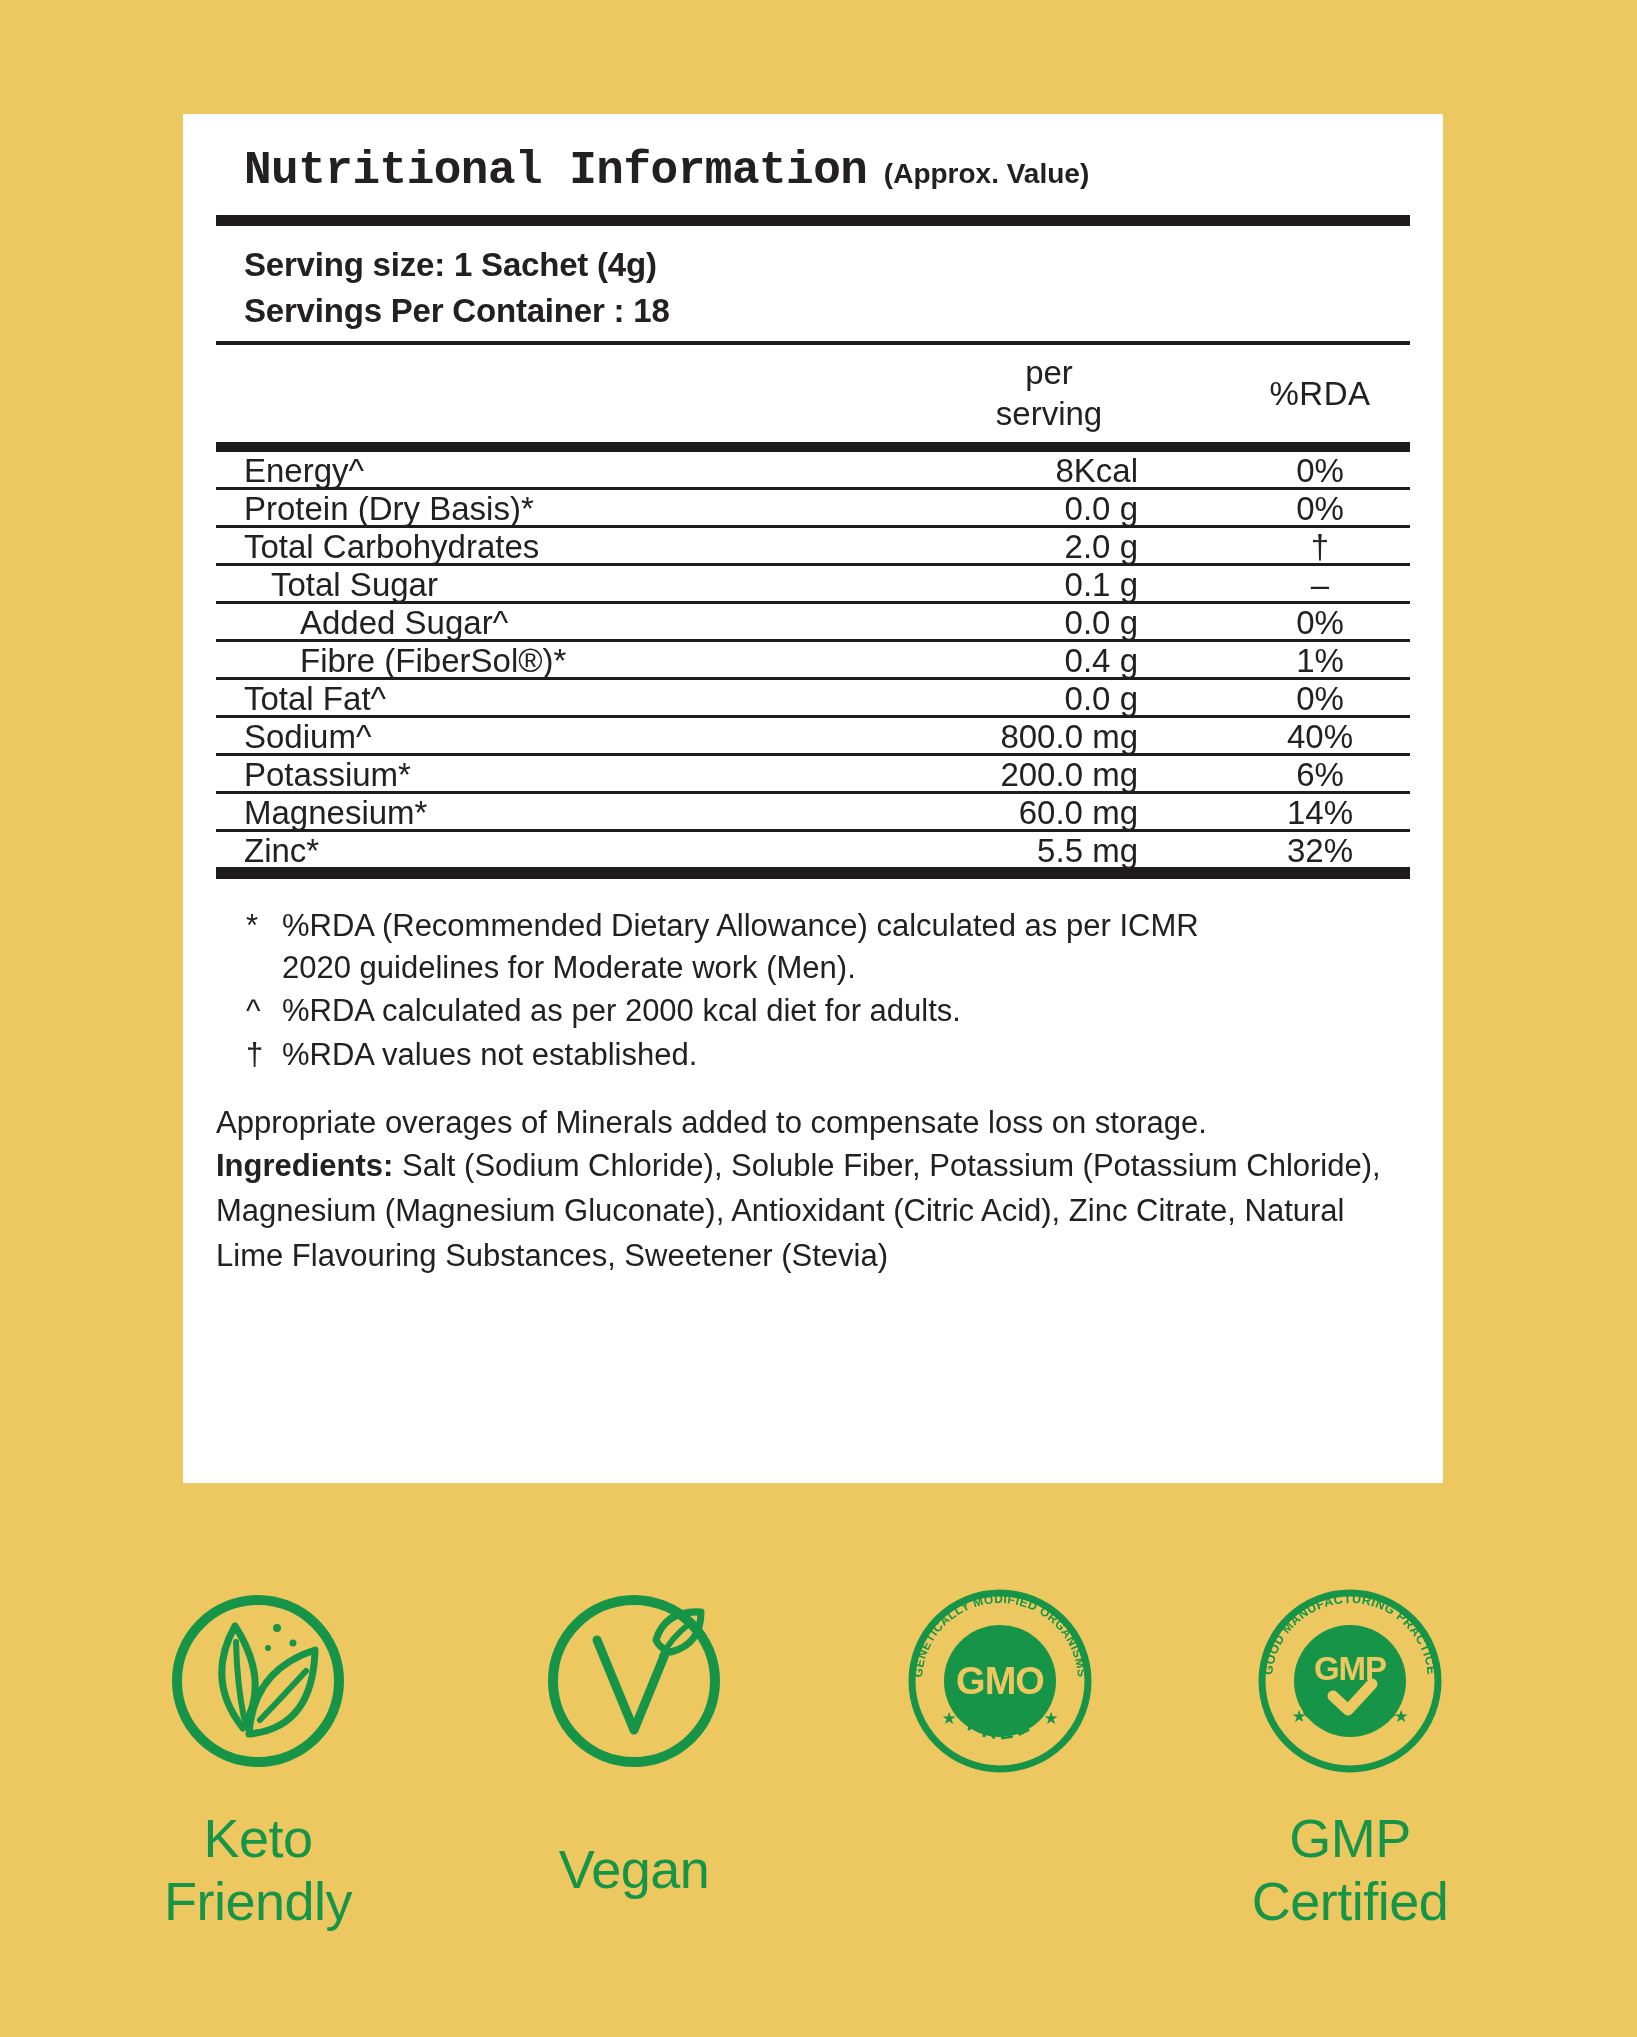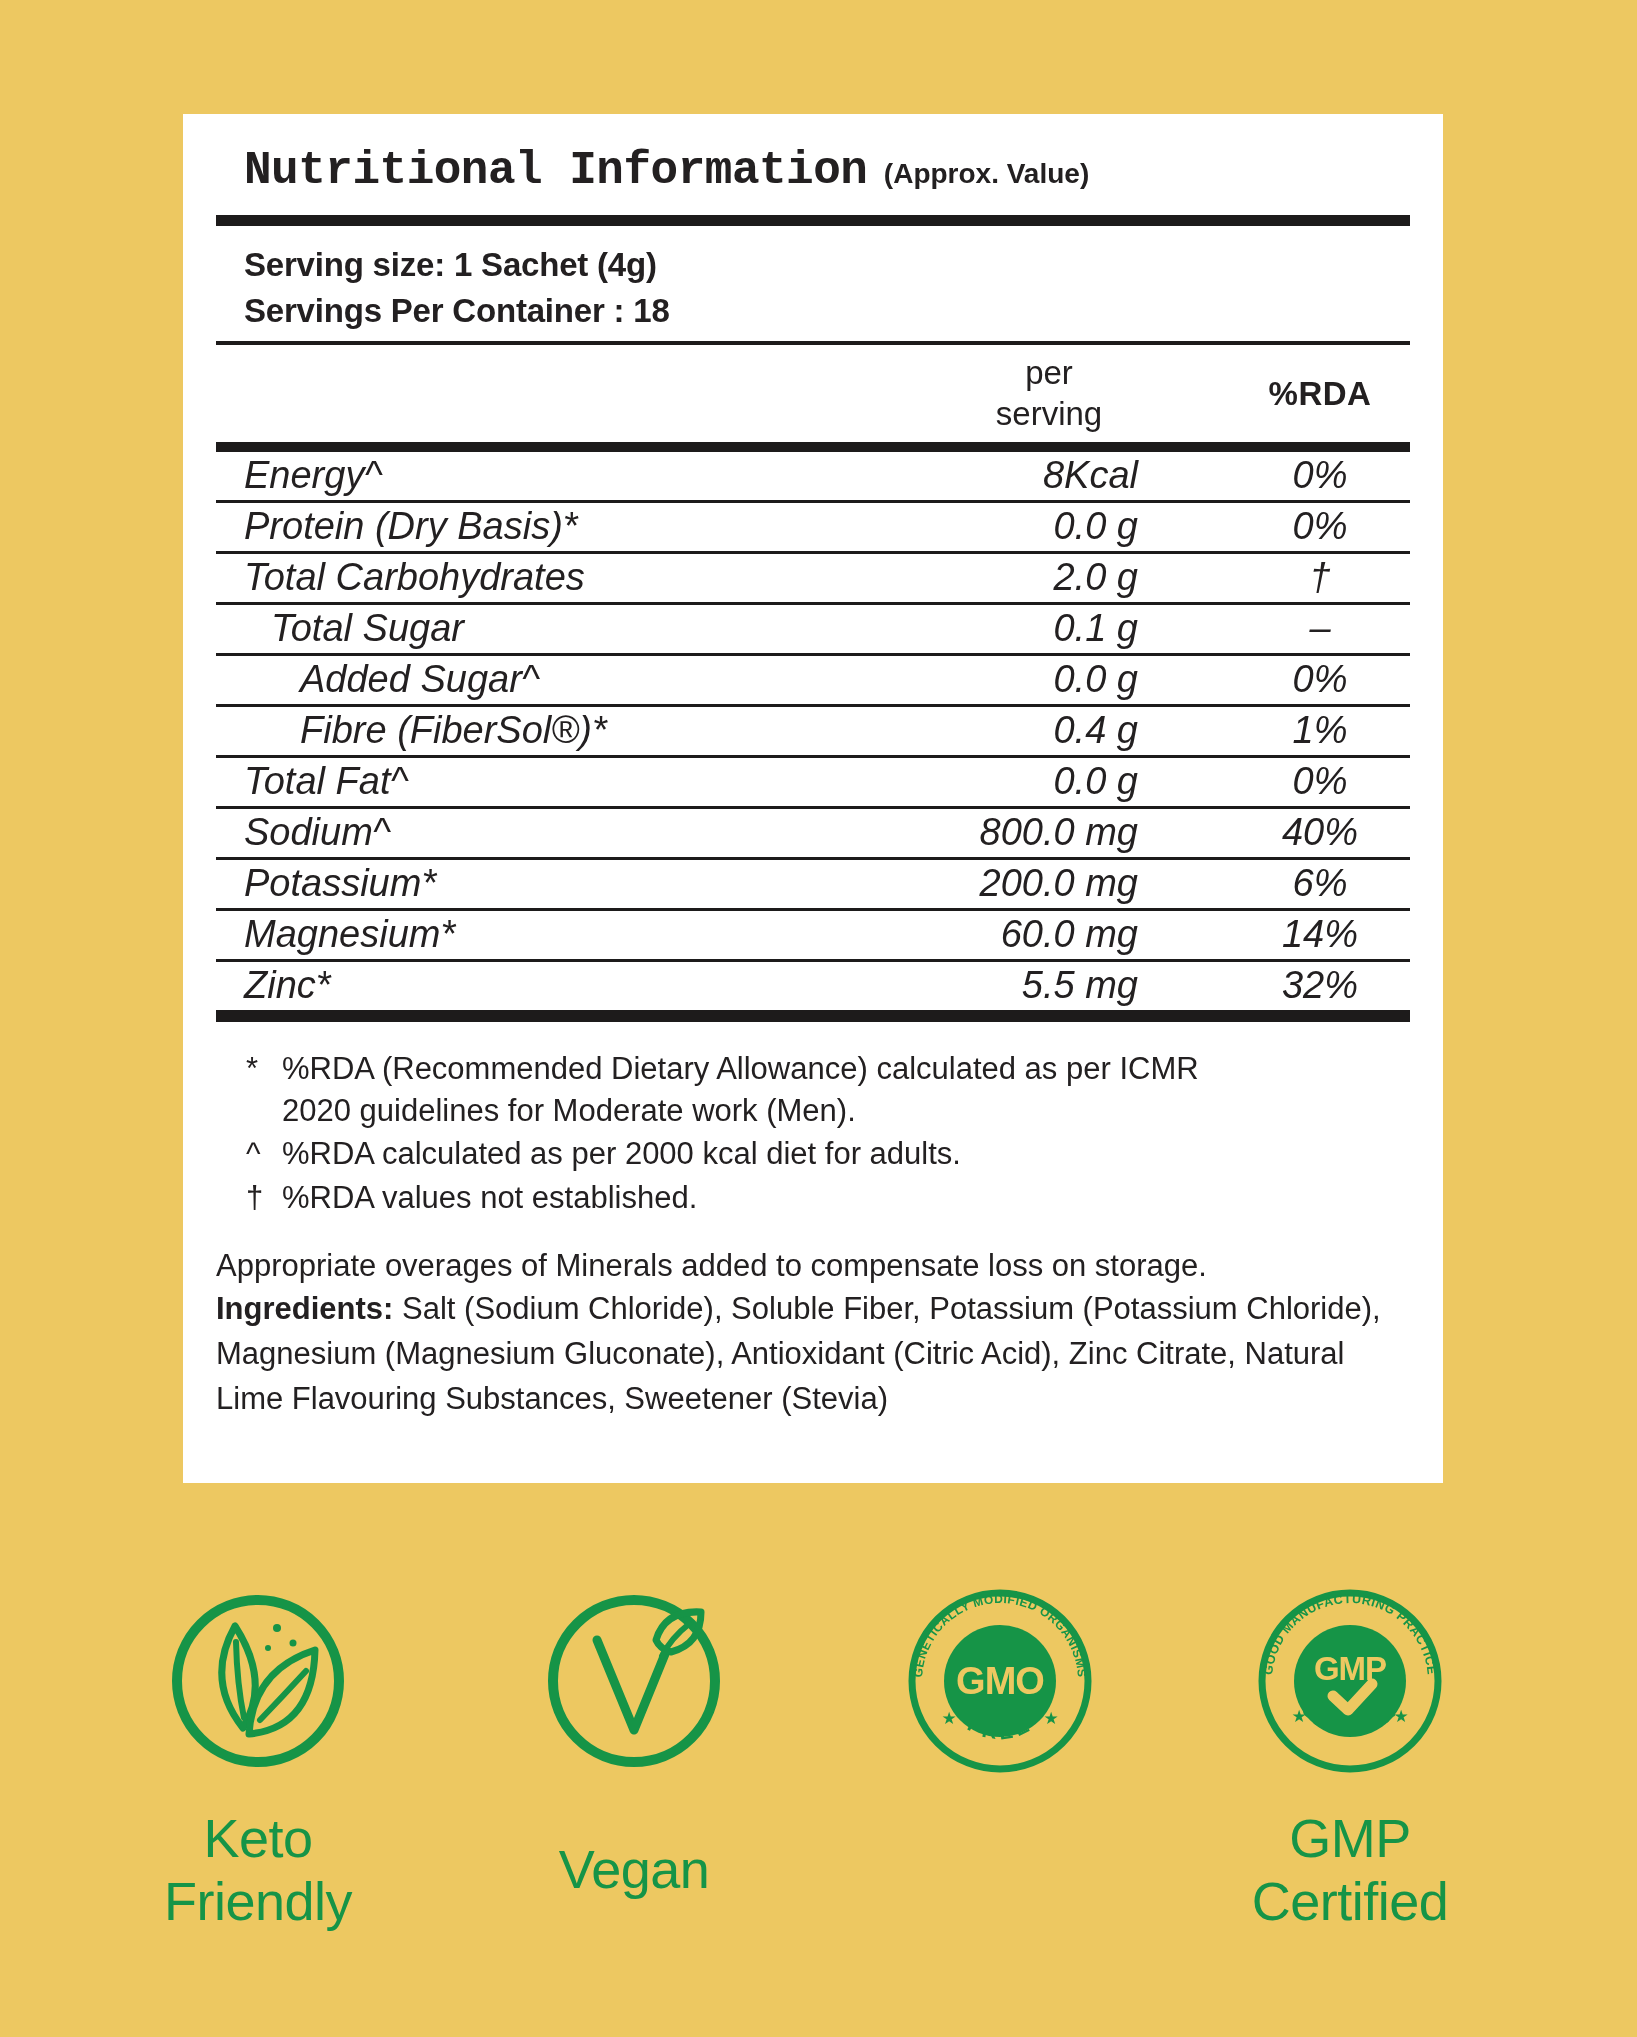--- a/index.html
+++ b/index.html
@@ -30,25 +30,25 @@
   .rule{background:var(--rule);width:100%;}
   .rule.r1{height:11px;margin-top:16px;}
   .serving{margin-top:16px;font-size:33px;font-weight:700;line-height:1.38;letter-spacing:-0.2px;}
   .rule.r2{height:4px;margin-top:8px;}
   
   .thead{
     display:grid;grid-template-columns:1fr 270px 180px;
     padding:8px 0 8px 0;align-items:center;
   }
   .th-value{font-size:33px;font-weight:400;text-align:center;padding-right:92px;line-height:1.22;}
-  .th-rda{font-size:33px;font-weight:700;text-align:center;letter-spacing:0.5px;}
+  .th-rda{font-size:33px;font-weight:400;text-align:center;letter-spacing:0.5px;}
   .rule.r3{height:10px;}
   .trow{
     display:grid;grid-template-columns:1fr 270px 180px;
-    height:48px;align-items:center;font-size:38px;font-weight:400;font-style:italic;
+    height:35px;align-items:center;font-size:33px;font-weight:400;
   }
   .c-label{white-space:nowrap;}
   .ind0{padding-left:28px;}
   .ind1{padding-left:55px;}
   .ind2{padding-left:84px;}
   .c-value{text-align:right;padding-right:92px;white-space:nowrap;}
   .c-rda{text-align:center;white-space:nowrap;}
   .rsep{height:3px;background:var(--rule);width:100%;}
   .rule.r4{height:12px;}
   

